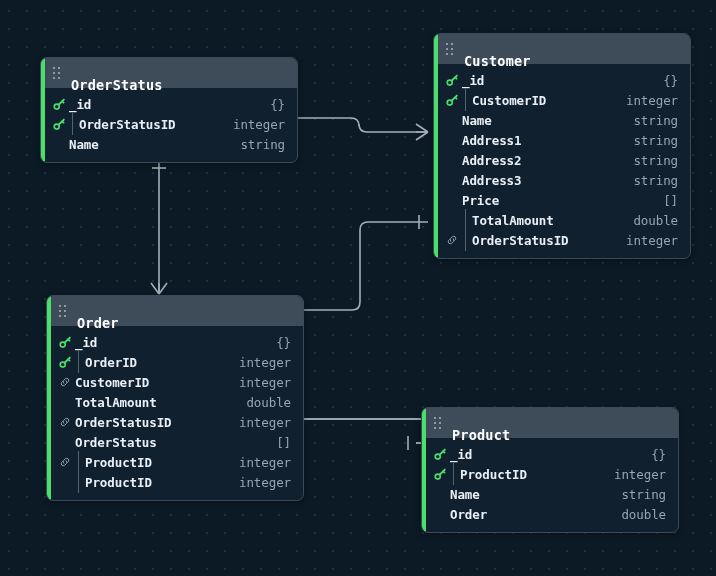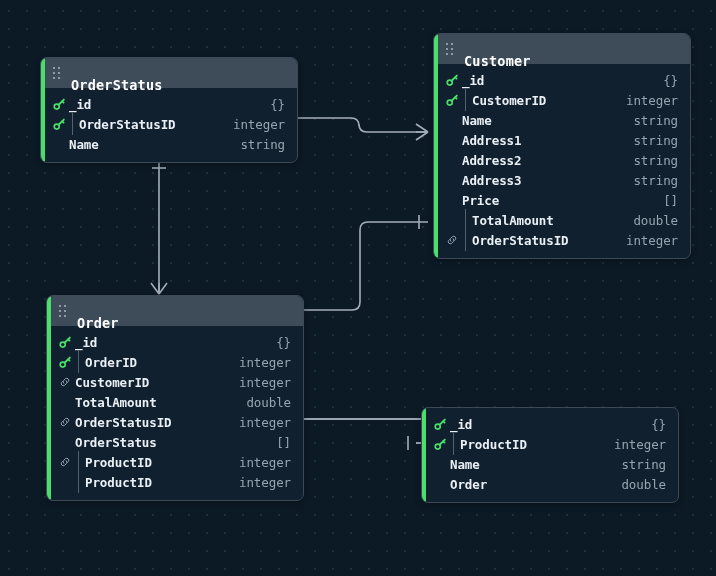--- a/index.html
+++ b/index.html
@@ -401,20 +401,31 @@
           <div class="field-row">
             <div class="field-icon"></div>
             <div class="field-indent guide"></div>
             <div class="field-name">ProductID</div>
             <div class="field-type">integer</div>
           </div>
         </div>
       </div>
       <div class="table-card" style="left: 421px; top: 407px; width: 256px;">
         <div class="accent-bar"></div>
+        <div class="table-header">
+          <div class="drag-handle">
+            <i></i>
+            <i></i>
+            <i></i>
+            <i></i>
+            <i></i>
+            <i></i>
+          </div>
+          <div class="table-title">Product</div>
+        </div>
         <div class="table-body">
           <div class="field-row">
             <div class="field-icon">
               <svg class="icon-key" width="13" height="13" viewBox="0 0 16 16" aria-hidden="true">
                 <circle cx="4.6" cy="10.6" r="3.1" fill="none" stroke="#4ade6a" stroke-width="2"></circle>
                 <path d="M6.9 8.3 L13.4 1.9" stroke="#4ade6a" stroke-width="2.2" stroke-linecap="round"></path>
                 <path d="M11.2 4.1 L13.0 5.8" stroke="#4ade6a" stroke-width="2.2" stroke-linecap="round"></path>
               </svg>
             </div>
             <div class="field-name">_id</div>

